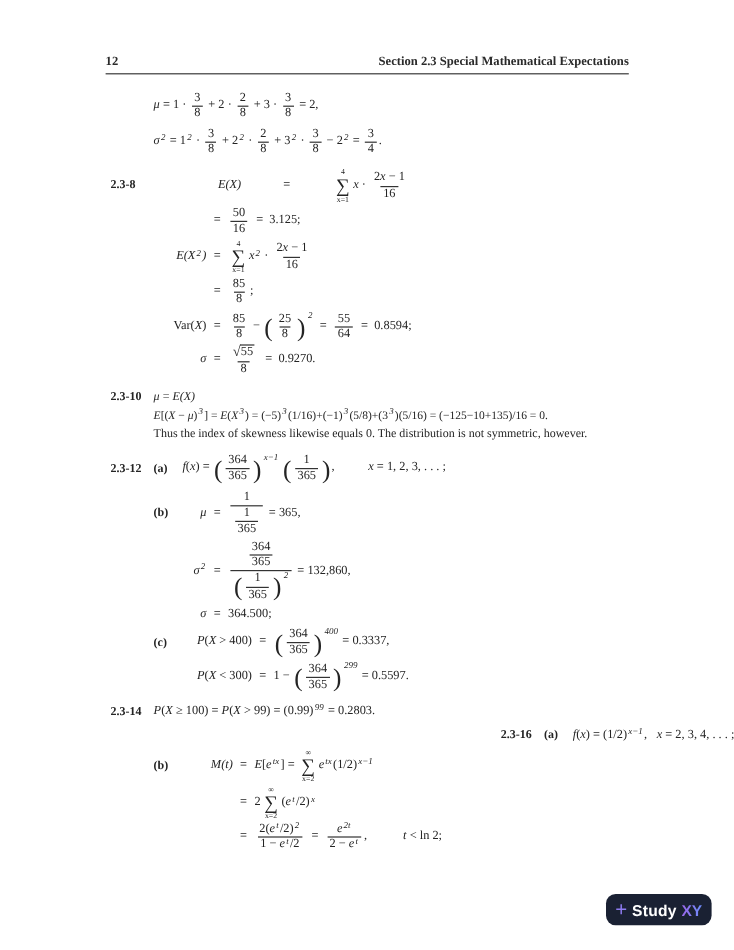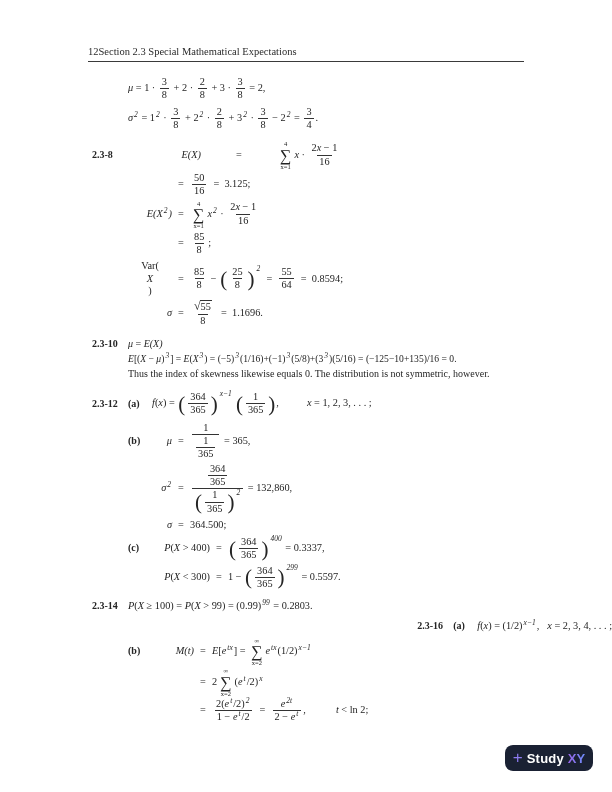--- a/index.html
+++ b/index.html
@@ -4,22 +4,22 @@
 <style>
   html,body{margin:0;padding:0;}
   body{background:#e9e9e9;}
   .page{
     width:612px;height:792px;position:relative;background:#ffffff;
     font-family:"Liberation Serif",serif;color:#242424;overflow:hidden;
     margin:0 auto;
   }
   .header{
     position:absolute;top:46px;left:88px;width:436px;
-    display:flex;align-items:baseline;
-    font-size:10.5px;color:#2b2b2b;
+    display:flex;justify-content:space-between;align-items:baseline;
+    font-size:10.5px;color:#2b2b2b;font-weight:bold;
   }
   .rule{position:absolute;top:61px;left:88px;width:436px;border-top:1px solid #3a3a3a;}
   .content{
     position:absolute;top:66px;left:0;right:0;bottom:0;
     padding-left:92px;overflow:hidden;
   }
   .eqline{display:flex;align-items:center;font-size:10.3px;line-height:1.25;}
   .eqline span{white-space:pre;}
   .lbl{width:36px;flex:none;font-weight:bold;font-size:10px;align-self:center;}
   .tag{width:24px;flex:none;font-weight:bold;font-size:10px;}
@@ -92,29 +92,29 @@
         <span class="rhs"><span class="sum"><span class="lim">4</span><span class="sig">∑</span><span class="lim">x=1</span></span><span class="mi">x</span><span class="msup">2</span><span class="mr"> · </span><span class="frac"><span class="fn"><span class="mr">2</span><span class="mi">x</span><span class="mr"> − 1</span></span><span class="fd"><span class="mr">16</span></span></span></span>
       </div>
       <div class="eqline" style="margin-top: 2px;">
         <span class="lbl"></span>
         <span class="lhs" style="width: 44px;"></span>
         <span class="rel">=</span>
         <span class="rhs"><span class="frac"><span class="fn"><span class="mr">85</span></span><span class="fd"><span class="mr">8</span></span></span><span class="mr">;</span></span>
       </div>
       <div class="eqline" style="margin-top: 3px;">
         <span class="lbl"></span>
-        <span class="lhs" style="width: 44px; flex-direction: column;"><span class="mr">Var(</span><span class="mi">X</span><span class="mr">)</span></span>
+        <span class="lhs" style="width: 44px;"><span class="mr">Var(</span><span class="mi">X</span><span class="mr">)</span></span>
         <span class="rel">=</span>
         <span class="rhs"><span class="frac"><span class="fn"><span class="mr">85</span></span><span class="fd"><span class="mr">8</span></span></span><span class="mr"> − </span><span class="bp">(</span><span class="frac"><span class="fn"><span class="mr">25</span></span><span class="fd"><span class="mr">8</span></span></span><span class="bp">)</span><span class="mbsup">2</span><span class="mr">  =  </span><span class="frac"><span class="fn"><span class="mr">55</span></span><span class="fd"><span class="mr">64</span></span></span><span class="mr">  =  0.8594;</span></span>
       </div>
       <div class="eqline" style="margin-top: 2px;">
         <span class="lbl"></span>
         <span class="lhs" style="width: 44px;"><span class="mi">σ</span></span>
         <span class="rel">=</span>
-        <span class="rhs"><span class="frac"><span class="fn"><span class="sqrt"><span class="rad">√</span><span class="radicand">55</span></span></span><span class="fd"><span class="mr">8</span></span></span><span class="mr">  =  1.1696.</span></span>
+        <span class="rhs"><span class="frac"><span class="fn"><span class="sqrt"><span class="rad">√</span><span class="radicand">55</span></span></span><span class="fd"><span class="mr">8</span></span></span><span class="mr">  =  0.9270.</span></span>
       </div>
       <div class="eqline" style="margin-top: 11px; font-size: 10px;">
         <span class="lbl">2.3-10</span>
         <span class="rhs"><span class="mi">μ</span><span class="mr"> = </span><span class="mi">E(X)</span></span>
       </div>
       <div class="eqline" style="margin-top: 3px; font-size: 9.6px;">
         <span class="lbl"></span>
         <span class="rhs"><span class="mi">E</span><span class="mr">[(</span><span class="mi">X</span><span class="mr"> − </span><span class="mi">μ</span><span class="mr">)</span><span class="msup">3</span><span class="mr">] = </span><span class="mi">E</span><span class="mr">(</span><span class="mi">X</span><span class="msup">3</span><span class="mr">) = (−5)</span><span class="msup">3</span><span class="mr">(1/16)+(−1)</span><span class="msup">3</span><span class="mr">(5/8)+(3</span><span class="msup">3</span><span class="mr">)(5/16) = (−125−10+135)/16 = 0.</span></span>
       </div>
       <div class="eqline" style="margin-top: 3px; font-size: 10px;">

